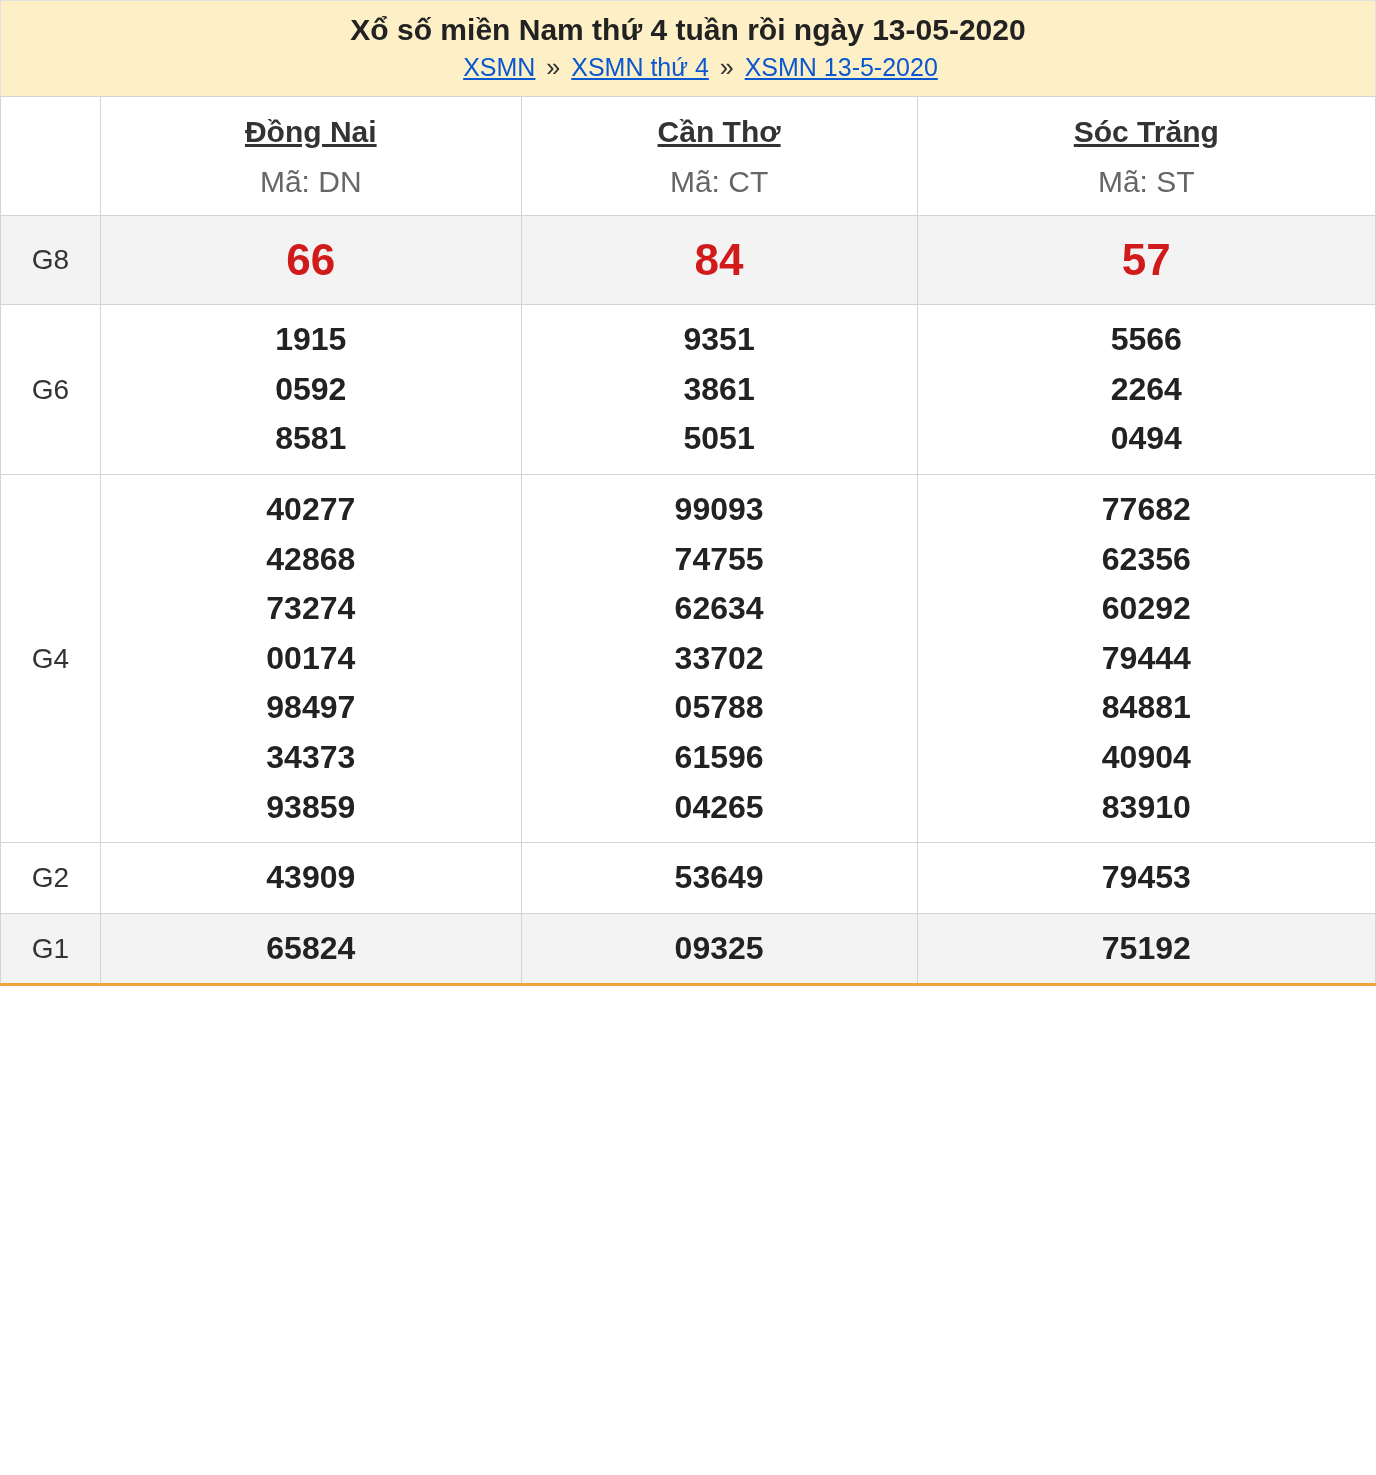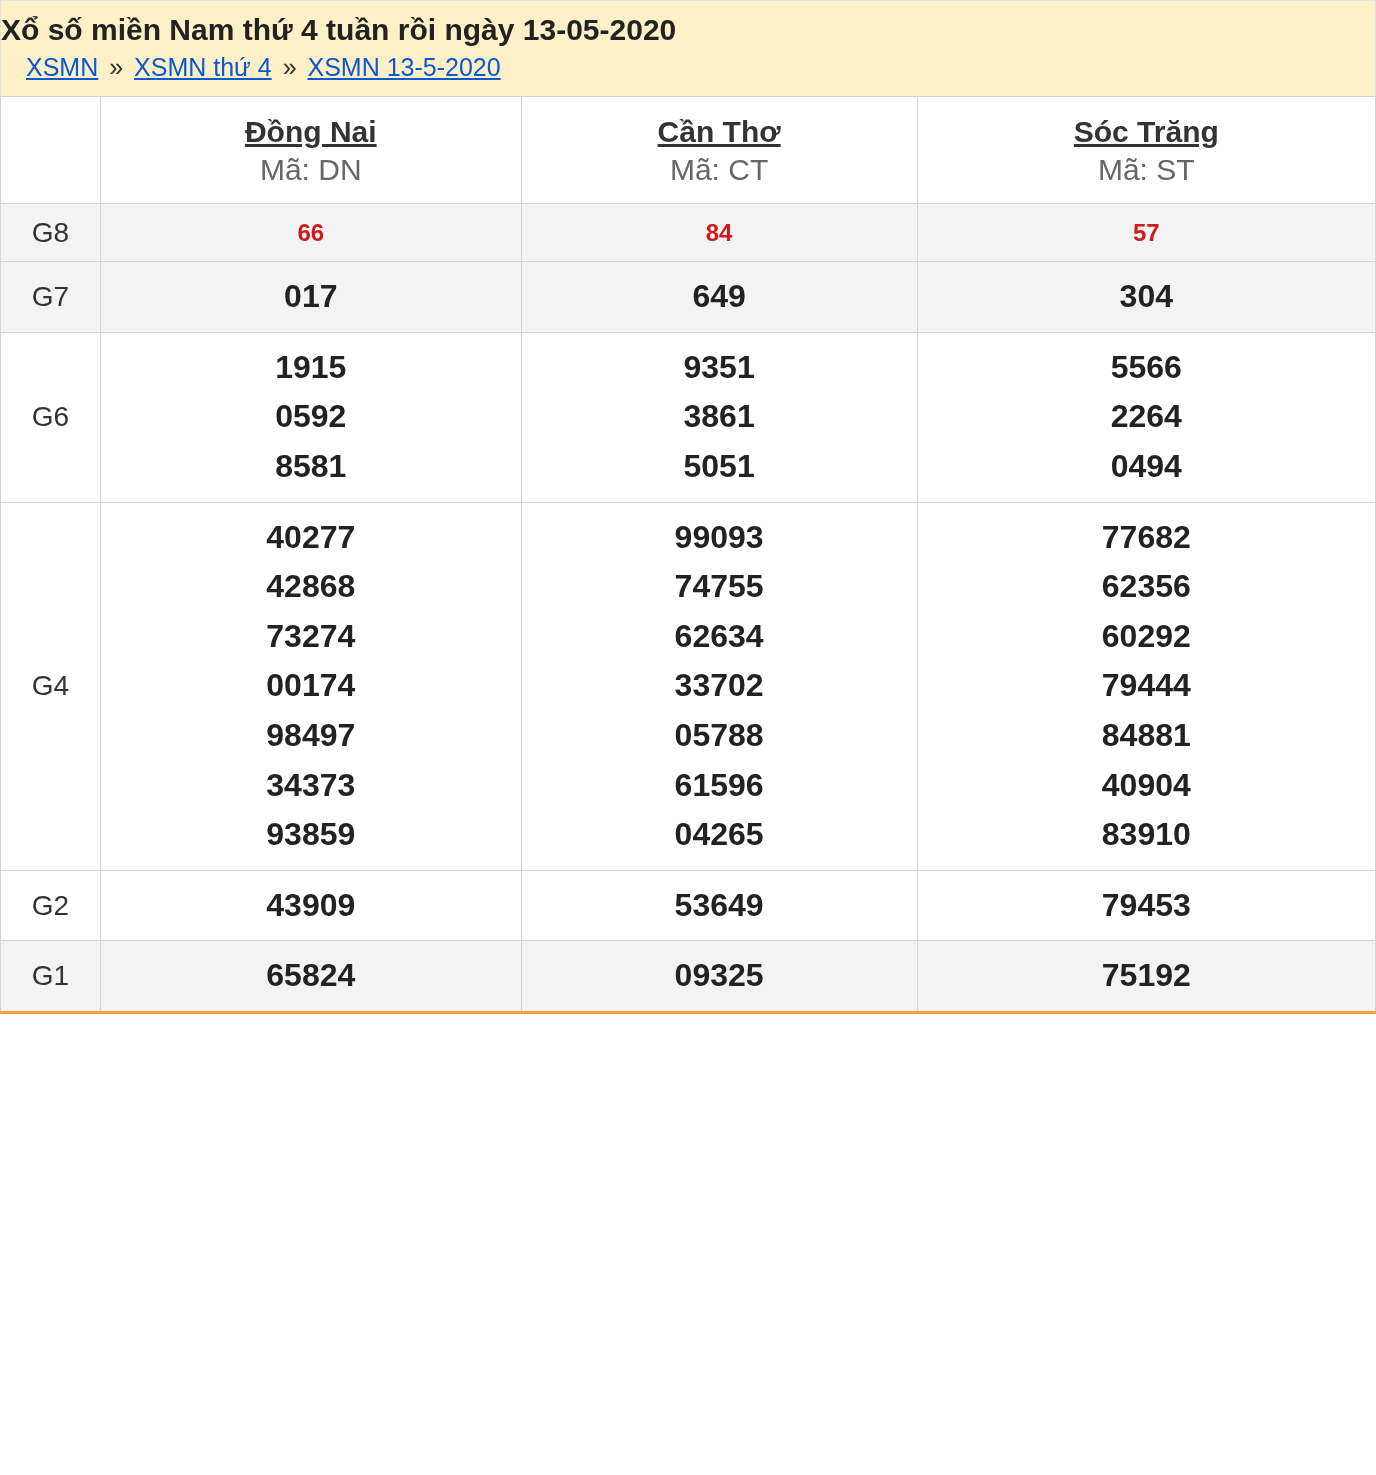--- a/index.html
+++ b/index.html
@@ -3,20 +3,21 @@
 <meta charset="utf-8">
 <style>
   * { box-sizing: border-box; margin: 0; padding: 0; }
   body {
     font-family: Arial, Helvetica, sans-serif;
     background: #fff;
     width: 1376px;
   }
   .header {
     background: #fdf0c7;
+    text-align: center;
     padding: 12px 0 14px 0;
     border: 1px solid #e2e2e2;
     border-bottom: none;
   }
   .header-title {
     font-size: 30px;
     font-weight: bold;
     color: #222;
     margin-bottom: 6px;
   }
@@ -49,21 +50,21 @@
   thead th.rowlabel-head {
     width: 100px;
     background: #fff;
   }
   .prov-name {
     font-size: 30px;
     font-weight: bold;
     color: #333;
     text-decoration: underline;
     display: block;
-    margin-bottom: 4px;
+    margin-bottom: 16px;
   }
   .prov-code {
     font-size: 30px;
     color: #666;
     font-weight: normal;
   }
   td.row-label {
     font-size: 28px;
     color: #333;
     background: #fff;
@@ -77,21 +78,21 @@
     padding: 10px 8px;
   }
   .num {
     display: block;
     font-size: 32px;
     font-weight: bold;
     color: #222;
     line-height: 1.55;
   }
   .num.red { color: #d11b1b; }
-  .num.big { font-size: 24px; }
+  .num.big { font-size: 44px; }
   .num.special { color: #d11b1b; font-size: 34px; }
 </style>
 </head>
 <body>
 
 <div class="header">
   <div class="header-title">Xổ số miền Nam thứ 4 tuần rồi ngày 13-05-2020</div>
   <div class="breadcrumb">
     <a href="#">XSMN</a>
     <span class="sep">»</span>
@@ -131,32 +132,20 @@
         <td class="values">
           <span class="num red big">66</span>
         </td>
         <td class="values">
           <span class="num red big">84</span>
         </td>
         <td class="values">
           <span class="num red big">57</span>
         </td>
       </tr>
-      <tr class="shade">
-        <td class="row-label">G7</td>
-        <td class="values">
-          <span class="num">017</span>
-        </td>
-        <td class="values">
-          <span class="num">649</span>
-        </td>
-        <td class="values">
-          <span class="num">304</span>
-        </td>
-      </tr>
       <tr>
         <td class="row-label">G6</td>
         <td class="values">
           <span class="num">1915</span>
           <span class="num">0592</span>
           <span class="num">8581</span>
         </td>
         <td class="values">
           <span class="num">9351</span>
           <span class="num">3861</span>

